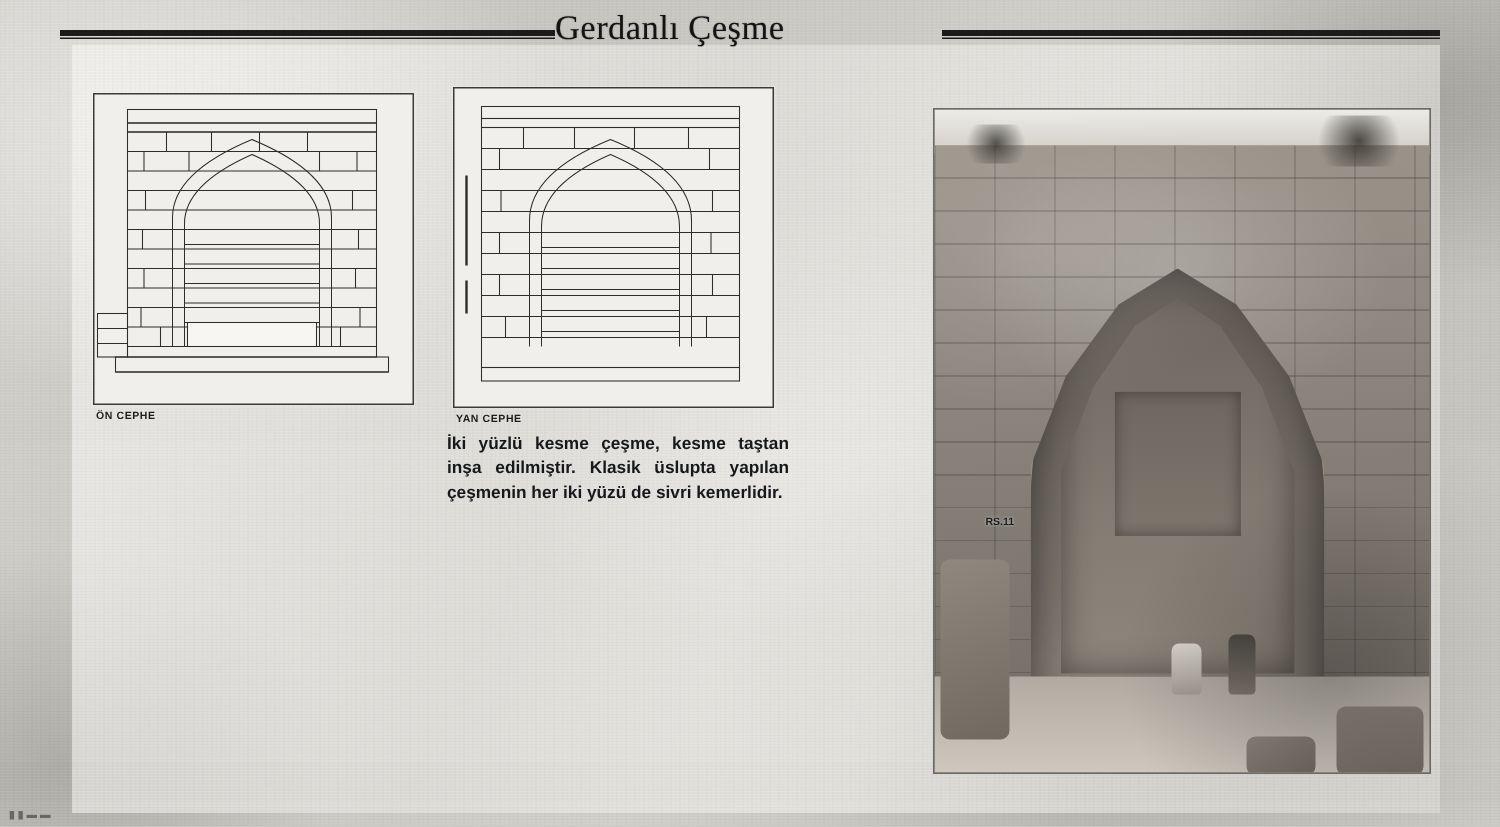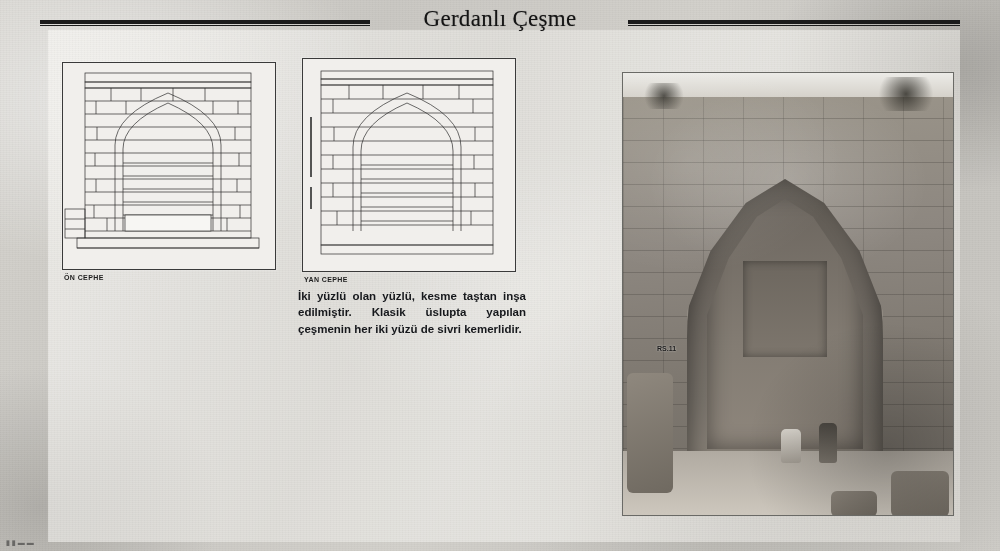--- a/index.html
+++ b/index.html
@@ -38,21 +38,21 @@
     position:absolute;left:40px;top:6px;width:920px;height:32px;
   }
   .rule{
     position:absolute;top:14px;height:4px;
     background:#1b1b1b;
   }
   .rule.left{left:0;width:330px;}
   .rule.right{right:0;width:332px;}
   .rule .thin{position:absolute;left:0;right:0;top:5px;height:1px;background:#1b1b1b;}
   #title{
-    position:absolute;left:330px;width:260px;top:0;text-align:center;
+    position:absolute;left:330px;width:260px;top:0;text-align:left;
     font-family:"Liberation Serif", serif;
     font-size:23px;color:#141414;letter-spacing:.3px;
     text-shadow:0 0 1px rgba(0,0,0,.35);
   }
   
   .drawing{
     position:absolute;background:#f1efec;
     border:1px solid #3a3a3a;
     box-shadow:0 0 0 1px rgba(255,255,255,.18);
   }
@@ -285,21 +285,21 @@
 
       <rect x="58" y="172" width="56" height="22" fill="rgba(232,230,225,0.7)"></rect>
 
       <line x1="6" y1="216" x2="196" y2="216" stroke-width="1.2"></line>
     </g>
   </svg>
 
   <div class="cap" style="left:6px;bottom:4px;color:rgba(40,40,40,.55);letter-spacing:2px;">▮▮▬▬</div>
 </div>
 
-<div id="para">İki yüzlü olan yüzlü, kesme taştan inşa edilmiştir. Klasik üslupta yapılan çeşmenin her iki yüzü de sivri kemerlidir.</div>
+<div id="para">İki yüzlü kesme çeşme, kesme taştan inşa edilmiştir. Klasik üslupta yapılan çeşmenin her iki yüzü de sivri kemerlidir.</div>
 
 <div id="photo">
   <div class="sky"></div>
   <div class="wall"></div>
   <div class="masonry"></div>
   <div class="arch"></div>
   <div class="arch-inner"></div>
   <div class="niche"></div>
   <div class="basin"></div>
   <div class="ground"></div>

